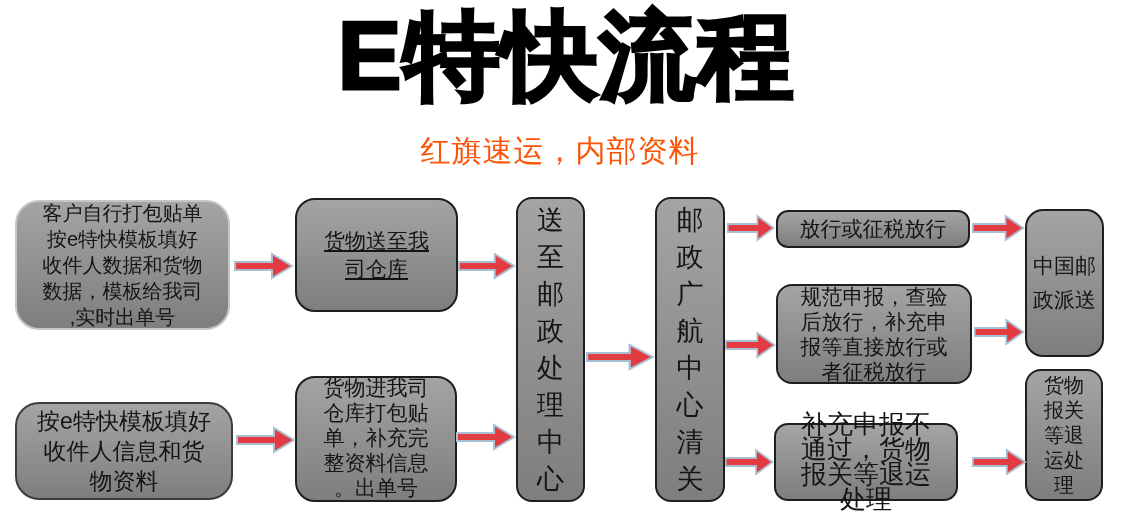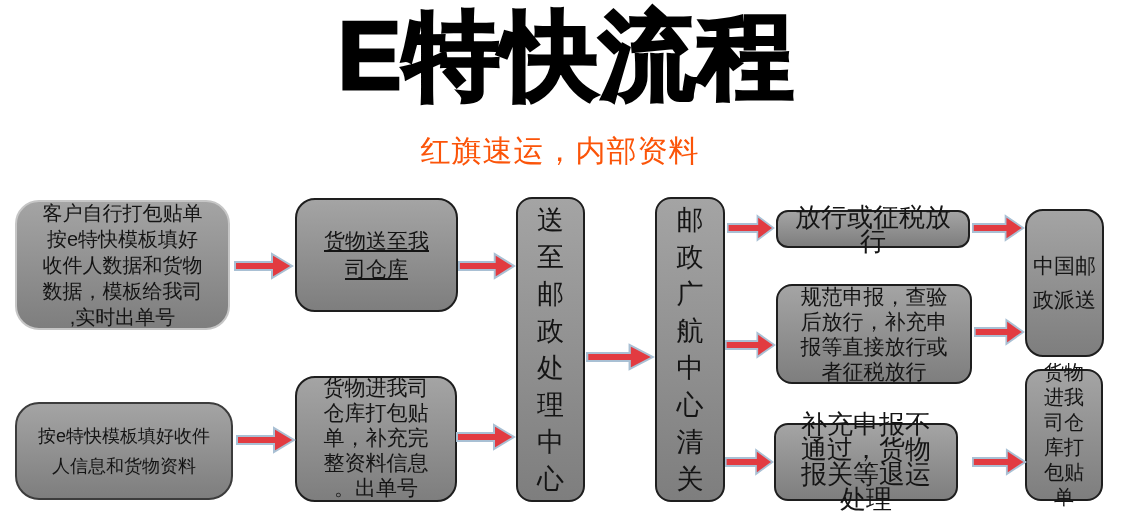--- a/index.html
+++ b/index.html
@@ -18,31 +18,31 @@
         background:linear-gradient(180deg,var(--box-fill-top,#a3a3a3),var(--box-fill-bottom,#7f7f7f));
         border:2px solid var(--box-border-dark,#1e1e1e);
         color:var(--text-color,#141414);
         display:flex;align-items:center;justify-content:center;
         text-align:center;word-break:break-all;line-break:anywhere;}
   .node span{display:block;width:100%;}
 
   #node-a1{left:15px;top:200px;width:215px;height:130px;border-radius:24px;
            border-color:var(--box-border-light,#c6c6c6);padding:0 25px;font-size:20px;line-height:26px;}
   #node-a2{left:15px;top:402px;width:218px;height:98px;border-radius:24px;
-           border-color:#3c3c3c;padding:0 17px;font-size:18px;line-height:30px;}
+           border-color:#3c3c3c;padding:0 17px;font-size:23px;line-height:30px;}
   #node-b1{left:295px;top:198px;width:163px;height:114px;border-radius:20px;
            padding:0 24px;font-size:21px;line-height:28px;text-decoration:underline;}
   #node-b2{left:295px;top:376px;width:162px;height:126px;border-radius:20px;
            padding:0 23px;font-size:21px;line-height:25px;align-items:flex-end;}
   #node-c{left:516px;top:197px;width:69px;height:305px;border-radius:16px;
           padding:0 17px;font-size:27px;line-height:37px;}
   #node-d{left:655px;top:197px;width:70px;height:305px;border-radius:16px;
           padding:0 17px;font-size:27px;line-height:37px;}
   #node-e1{left:776px;top:210px;width:194px;height:38px;border-radius:12px;
-           padding:0 8px;font-size:26px;line-height:24px;}
+           padding:0 8px;font-size:21px;line-height:24px;}
   #node-e2{left:776px;top:284px;width:196px;height:100px;border-radius:16px;
            padding:0 20px;font-size:21px;line-height:25px;}
   #node-e3{left:774px;top:423px;width:184px;height:78px;border-radius:14px;
            padding:0 21px;font-size:26px;line-height:25px;}
   #node-f1{left:1025px;top:209px;width:79px;height:148px;border-radius:18px;
            padding:0 6px;font-size:21px;line-height:34px;}
   #node-f2{left:1025px;top:369px;width:78px;height:132px;border-radius:16px;
            padding:0 14px;font-size:20px;line-height:25px;}
 
   
@@ -93,21 +93,21 @@
   <div class="node" id="node-e2">
     <span>规范申报，查验后放行，补充申报等直接放行或者征税放行</span>
   </div>
   <div class="node" id="node-e3">
     <span>补充申报不通过，货物报关等退运处理</span>
   </div>
   <div class="node" id="node-f1">
     <span>中国邮政派送</span>
   </div>
   <div class="node" id="node-f2">
-    <span>货物进我司仓库打包贴单</span>
+    <span>货物报关等退运处理</span>
   </div>
 
   <div class="arrow" id="arrow-a1-b1">
     <svg viewBox="0 0 60 30" preserveAspectRatio="none">
         <polygon points="1,11 38,11 38,3 58,15 38,27 38,19 1,19"></polygon>
       </svg>
   </div>
   <div class="arrow" id="arrow-a2-b2">
     <svg viewBox="0 0 60 30" preserveAspectRatio="none">
         <polygon points="1,11 38,11 38,3 58,15 38,27 38,19 1,19"></polygon>

